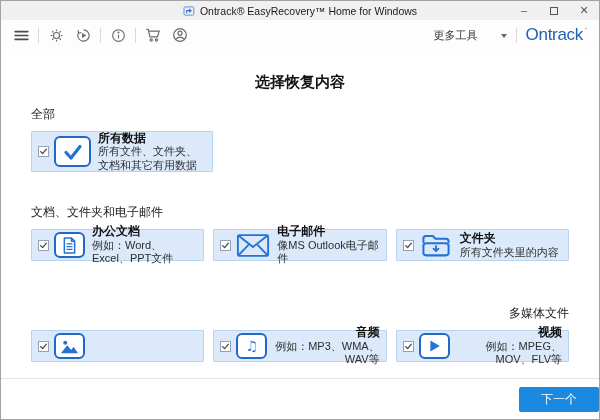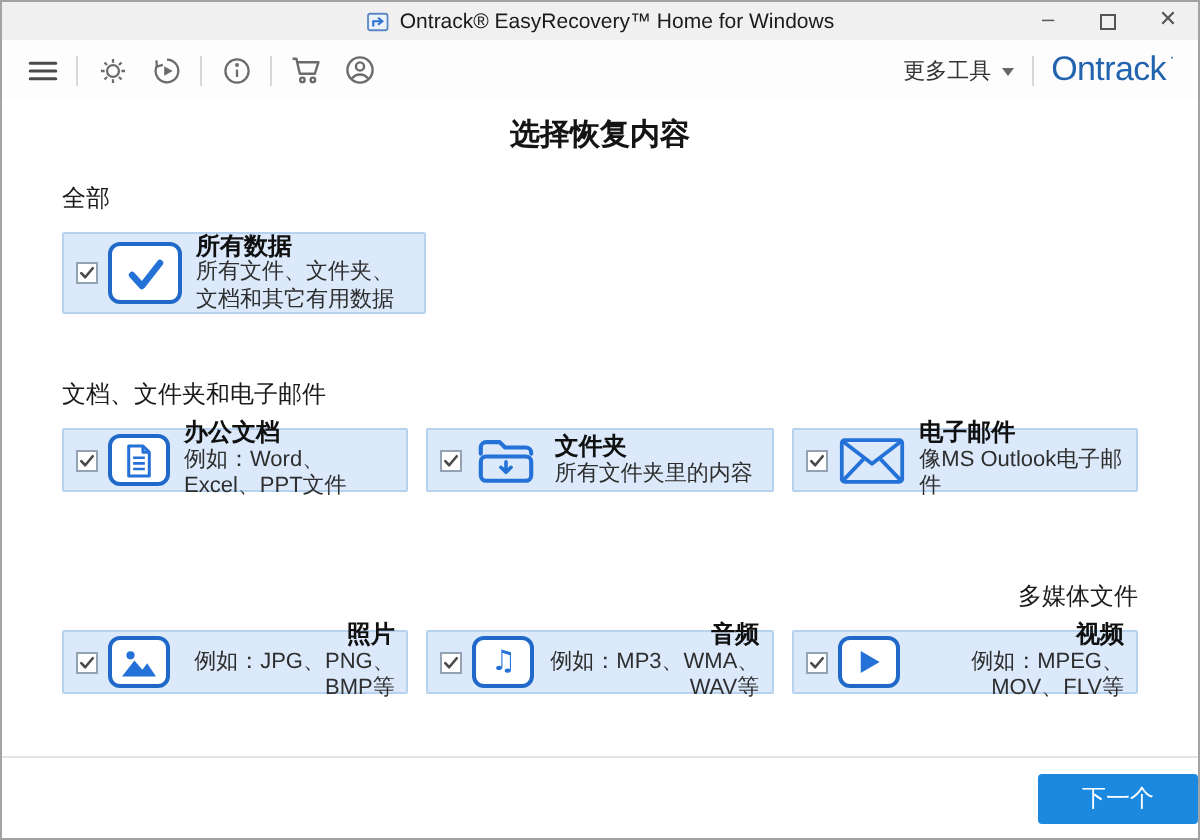--- a/index.html
+++ b/index.html
@@ -21,28 +21,28 @@
              color:#555; font-size:11px; line-height:1; cursor:default; }
   .max-glyph { width:8px; height:8px; border:1px solid #555; display:inline-block; }
 
   
   .toolbar { height:30px; flex:none; display:flex; align-items:center; padding:0 12px 0 10px;
              background:#fdfdfd; }
   .tb-left { display:flex; align-items:center; gap:7px; }
   .tb-btn { display:flex; align-items:center; justify-content:center; width:20px; height:22px; }
   .tb-sep { width:1px; height:15px; background:#d8d8d8; }
   .tb-right { margin-left:auto; display:flex; align-items:center; gap:9px; }
-  .more-tools { display:flex; align-items:center; gap:5px; font-size:11px; color:#333; }
+  .more-tools { display:flex; align-items:center; gap:23px; font-size:11px; color:#333; }
   .caret-down { width:0; height:0; border-left:3.5px solid transparent;
                 border-right:3.5px solid transparent; border-top:4.5px solid #666; margin-top:1px; }
   .brand { font-size:17px; font-weight:normal; color:#2263ae; letter-spacing:-0.3px; position:relative; padding-right:4px; }
   .brand-dot { position:absolute; top:-1px; right:0; font-size:8px; }
 
   
-  .content { flex:1; padding:0 30px; position:relative; }
+  .content { flex:1; padding:0 30px; position:relative;margin-top:15px; }
   .page-title { text-align:center; font-size:15px; font-weight:bold; color:#141414;
                 margin-top:8px; margin-bottom:14px; }
   .section-label { font-size:12px; color:#1a1a1a; margin-bottom:8px; }
   .sec-gap-2 { margin-top:32px; }
   .sec-gap-3 { margin-top:44px;text-align:right; }
   .card-row { display:flex; gap:9px; }
   .card { background:#dbe9fa; border:1px solid #b7d2ee; border-radius:1px;
           display:flex; align-items:center; padding:3px 6px; height:32px; flex:1; min-width:0; cursor:pointer; }
   .card-narrow { flex:none; width:182px; height:41px; }
   .checkbox { width:11px; height:11px; background:#fff; border:1px solid #94a3b4;
@@ -193,72 +193,68 @@
                 <div class="card-desc">例如：Word、Excel、PPT文件</div>
               </div>
             </div>
             <div class="card">
               <span class="checkbox">
                 <svg width="9" height="9" viewBox="0 0 11 11">
                   <path d="M2 5.6 L4.4 8.1 L9 2.6" fill="none" stroke="#4a4a4a" stroke-width="1.6" stroke-linecap="round" stroke-linejoin="round"></path>
                 </svg>
               </span>
               <span class="iconwrap">
+                <svg width="34" height="25" viewBox="0 0 36 26" fill="none" stroke="#2472d8" stroke-width="2" stroke-linejoin="round">
+     <rect x="2" y="2" width="32" height="22" rx="1.5"></rect>
+     <path d="M2.5 2.5 L18 14.5 L33.5 2.5"></path>
+     <path d="M2.5 23.5 L13.5 12 M33.5 23.5 L22.5 12"></path>
+                </svg>
+              </span>
+              <div class="card-text">
+                <div class="card-title">电子邮件</div>
+                <div class="card-desc">像MS Outlook电子邮件</div>
+              </div>
+            </div>
+            <div class="card">
+              <span class="checkbox">
+                <svg width="9" height="9" viewBox="0 0 11 11">
+                  <path d="M2 5.6 L4.4 8.1 L9 2.6" fill="none" stroke="#4a4a4a" stroke-width="1.6" stroke-linecap="round" stroke-linejoin="round"></path>
+                </svg>
+              </span>
+              <span class="iconwrap">
                 <svg width="34" height="27" viewBox="0 0 36 30" fill="none" stroke="#2472d8" stroke-width="2.3" stroke-linejoin="round" stroke-linecap="round">
      <path d="M4 11 V7.5 a3 3 0 0 1 3-3 h7.5 l3 3 H29 a3 3 0 0 1 3 3 V11"></path>
      <rect x="4" y="12.5" width="28" height="13.5" rx="3"></rect>
      <path d="M18 15.5 v5 M15.2 18.5 L18 21.3 L20.8 18.5" stroke-width="2"></path>
                 </svg>
               </span>
               <div class="card-text">
                 <div class="card-title">文件夹</div>
                 <div class="card-desc">所有文件夹里的内容</div>
               </div>
             </div>
-            <div class="card">
-              <span class="checkbox">
-                <svg width="9" height="9" viewBox="0 0 11 11">
-                  <path d="M2 5.6 L4.4 8.1 L9 2.6" fill="none" stroke="#4a4a4a" stroke-width="1.6" stroke-linecap="round" stroke-linejoin="round"></path>
-                </svg>
-              </span>
-              <span class="iconwrap">
-                <svg width="34" height="25" viewBox="0 0 36 26" fill="none" stroke="#2472d8" stroke-width="2" stroke-linejoin="round">
-     <rect x="2" y="2" width="32" height="22" rx="1.5"></rect>
-     <path d="M2.5 2.5 L18 14.5 L33.5 2.5"></path>
-     <path d="M2.5 23.5 L13.5 12 M33.5 23.5 L22.5 12"></path>
-                </svg>
-              </span>
-              <div class="card-text">
-                <div class="card-title">电子邮件</div>
-                <div class="card-desc">像MS Outlook电子邮件</div>
-              </div>
-            </div>
           </div>
         </div>
         <div class="sec-gap-3">
           <div class="section-label">多媒体文件</div>
           <div class="card-row">
             <div class="card">
               <span class="checkbox">
                 <svg width="9" height="9" viewBox="0 0 11 11">
                   <path d="M2 5.6 L4.4 8.1 L9 2.6" fill="none" stroke="#4a4a4a" stroke-width="1.6" stroke-linecap="round" stroke-linejoin="round"></path>
                 </svg>
               </span>
               <span class="iconwrap">
                 <span class="iconbox">
                   <svg width="21" height="17" viewBox="0 0 24 20">
      <circle cx="7" cy="5.5" r="2.4" fill="#2472d8"></circle>
      <path d="M2 18 L9.3 8.5 L14 14 L16.8 10.2 L22 18 Z" fill="#2472d8"></path>
                   </svg>
                 </span>
               </span>
-              <div class="card-text">
-                <div class="card-title">照片</div>
-                <div class="card-desc">例如：JPG、PNG、BMP等</div>
-              </div>
             </div>
             <div class="card">
               <span class="checkbox">
                 <svg width="9" height="9" viewBox="0 0 11 11">
                   <path d="M2 5.6 L4.4 8.1 L9 2.6" fill="none" stroke="#4a4a4a" stroke-width="1.6" stroke-linecap="round" stroke-linejoin="round"></path>
                 </svg>
               </span>
               <span class="iconwrap">
                 <span class="iconbox">
                   <span class="music-glyph">♫</span>

